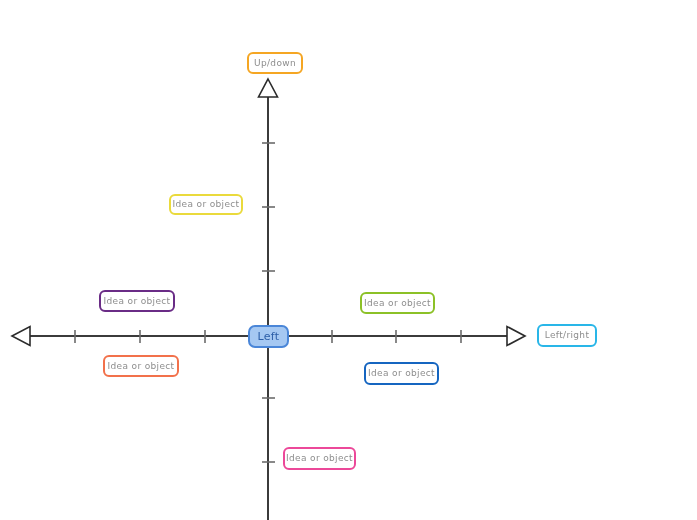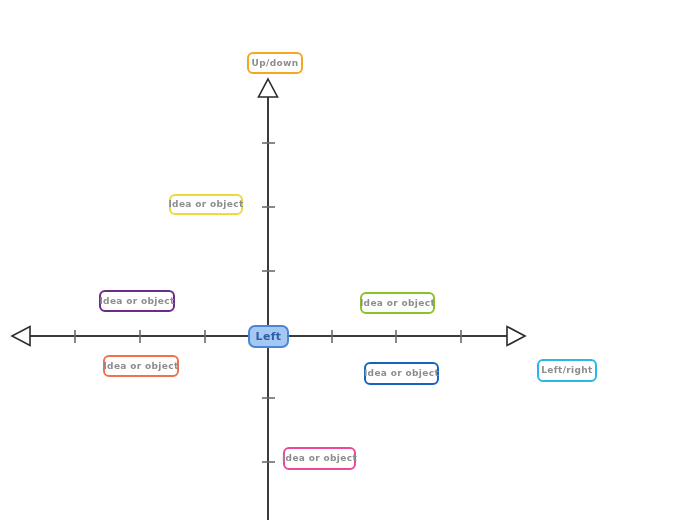--- a/index.html
+++ b/index.html
@@ -30,21 +30,21 @@
     background: #ffffff;
     border-style: solid;
     border-width: 2px;
     border-radius: 6px;
     display: flex;
     align-items: center;
     justify-content: center;
     color: #8d8d8d;
     font-family: "DejaVu Sans", sans-serif;
     font-size: 9px;
-    font-weight: bold;
+    font-weight: normal;
     letter-spacing: 0.35px;
     line-height: 1;
     white-space: nowrap;
     user-select: none;
   }
   .node.center-node {
     color: #2d5fa8;
     font-size: 11px;
     border-radius: 7px;
   }
@@ -79,21 +79,21 @@
       <line x1="140" y1="330" x2="140" y2="343"></line>
       <line x1="205" y1="330" x2="205" y2="343"></line>
       <line x1="332" y1="330" x2="332" y2="343"></line>
       <line x1="396" y1="330" x2="396" y2="343"></line>
       <line x1="461" y1="330" x2="461" y2="343"></line>
     </g>
   </svg>
 
   <div class="node" id="node-updown" style="left: 247px; top: 52px; width: 56px; height: 22px; border-color: rgb(245, 166, 35);">Up/down</div>
 
-  <div class="node" id="node-leftright" style="left: 537px; top: 324px; width: 60px; height: 23px; border-color: rgb(41, 182, 232); margin-top: 35px;">Left/right</div>
+  <div class="node" id="node-leftright" style="left: 537px; top: 324px; width: 60px; height: 23px; border-color: rgb(41, 182, 232);">Left/right</div>
 
   <div class="node center-node" id="node-title" style="left: 248px; top: 325px; width: 41px; height: 23px; border-color: rgb(74, 134, 216); background: rgb(165, 200, 242); color: rgb(45, 95, 168);">Left</div>
 
   <div class="node" id="idea-0" style="left: 169px; top: 194px; width: 74px; height: 21px; border-color: rgb(234, 218, 60);">Idea or object</div>
   <div class="node" id="idea-1" style="left: 99px; top: 290px; width: 76px; height: 22px; border-color: rgb(106, 44, 134);">Idea or object</div>
   <div class="node" id="idea-2" style="left: 360px; top: 292px; width: 75px; height: 22px; border-color: rgb(140, 193, 39);">Idea or object</div>
   <div class="node" id="idea-3" style="left: 103px; top: 355px; width: 76px; height: 22px; border-color: rgb(242, 113, 75);">Idea or object</div>
   <div class="node" id="idea-4" style="left: 364px; top: 362px; width: 75px; height: 23px; border-color: rgb(21, 101, 192);">Idea or object</div>
   <div class="node" id="idea-5" style="left: 283px; top: 447px; width: 73px; height: 23px; border-color: rgb(236, 72, 153);">Idea or object</div>
 

